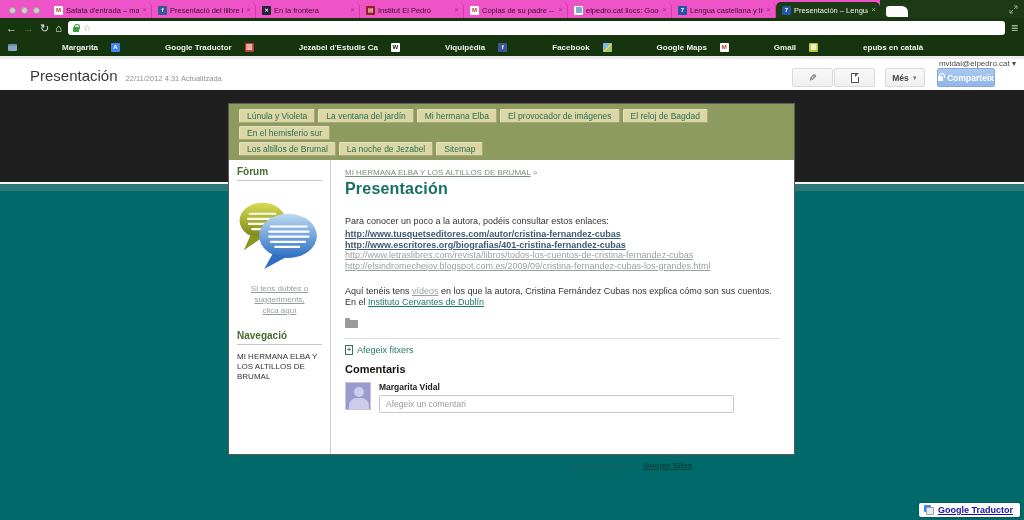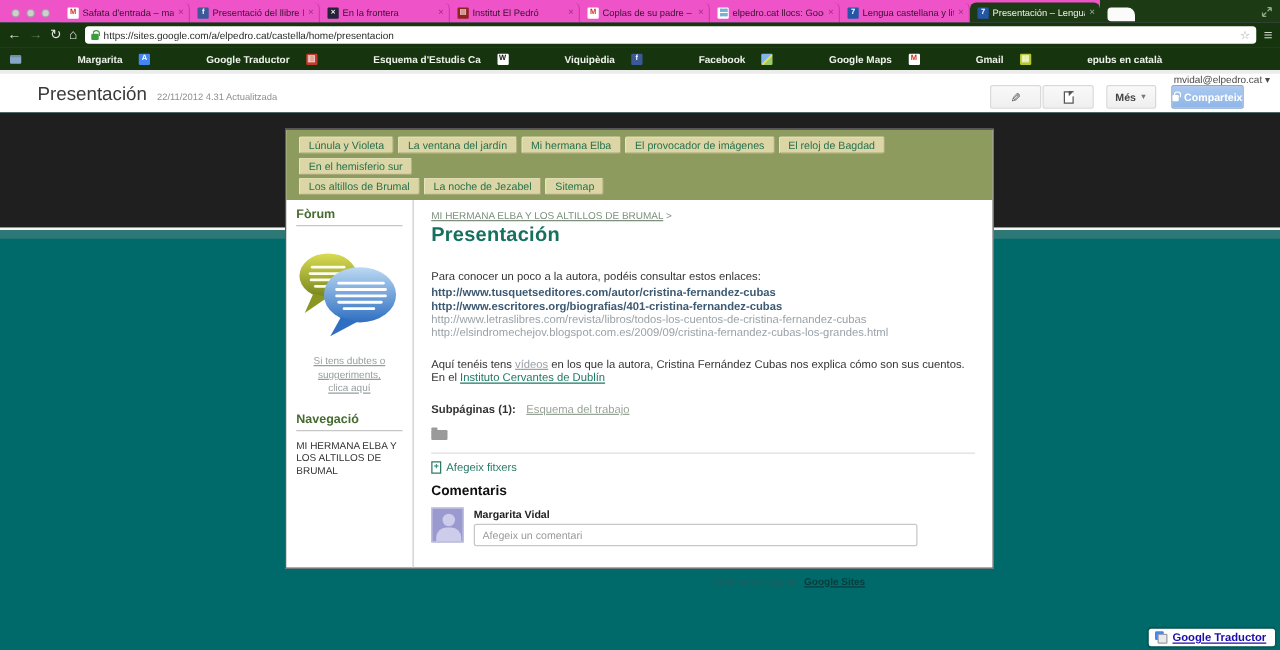--- a/index.html
+++ b/index.html
@@ -95,21 +95,21 @@
   .bubbles-wrap { display:flex; justify-content:center; margin:14px 0 8px; }
   .sb-link { font-size:8px; color:#979d9d; text-decoration:underline; text-align:center; line-height:11px; margin-bottom:14px; }
   .sb-navitem { font-size:8px; color:#333; line-height:10px; margin-top:7px; }
 
   .mainarea { flex:1; padding:8px 14px; position:relative; }
   .breadcrumb-row { font-size:8px; color:#7d8f7d; }
   .breadcrumb-link { text-decoration:underline; }
   .main-title { font-size:16px; font-weight:bold; color:#17705f; margin:3px 0 18px; letter-spacing:.2px; }
   .para { font-size:9px; color:#333; line-height:11px; }
   .linklist { margin-top:2px; }
-  .weblink { display:block; font-size:9px; line-height:10.5px; }
+  .weblink { display:block; font-size:9px; line-height:10.5px; text-decoration:underline; }
   .weblink.darklink { color:#3d5a73; font-weight:bold; }
   .weblink.mutedlink { color:#9aa2a8; }
   .videos-para { margin-top:15px; font-size:9px; color:#333; line-height:11px; }
   .gray-inline-link { color:#9aa2a8; text-decoration:underline; }
   .teal-inline-link { color:#1d7a65; text-decoration:underline; }
   .subpages { margin-top:14px; font-size:9px; color:#333; }
   .subpages .lbl { font-weight:bold; }
   .subpages .splink { color:#98a498; text-decoration:underline; margin-left:6px; }
   .folder-ic { width:13px; height:8px; background:#9a9a9a; border-radius:1px; position:relative; margin-top:12px; }
   .folder-ic::before { content:""; position:absolute; top:-2px; left:0; width:5px; height:2px; background:#9a9a9a; border-radius:1px 1px 0 0; }
@@ -199,38 +199,37 @@
   </div>
 </div>
 
 <div class="toolbar">
   <span class="nav-glyph">←</span>
   <span class="nav-glyph disabled">→</span>
   <span class="nav-glyph">↻</span>
   <span class="nav-glyph">⌂</span>
   <div class="urlbar">
     <span class="lock-green"></span>
-    <span class="url-text">https://sites.google.com/a/elpedro.cat/castella/home/presentacion</span>
     <span class="star-glyph">☆</span>
   </div>
   <span class="menu-glyph">≡</span>
 </div>
 
 <div class="bookmarksbar">
   <div class="bm">
     <span class="bicon folder"></span>
     <span class="bm-label">Margarita</span>
   </div>
   <div class="bm">
     <span class="bicon translate"></span>
     <span class="bm-label">Google Traductor</span>
   </div>
   <div class="bm">
     <span class="bicon iec"></span>
-    <span class="bm-label">Esquema d'Estudis Ca</span>
+    <span class="bm-label">Jezabel d'Estudis Ca</span>
   </div>
   <div class="bm">
     <span class="bicon wiki"></span>
     <span class="bm-label">Viquipèdia</span>
   </div>
   <div class="bm">
     <span class="bicon facebook"></span>
     <span class="bm-label">Facebook</span>
   </div>
   <div class="bm">
@@ -349,24 +348,20 @@
         <span class="weblink darklink">http://www.escritores.org/biografias/401-cristina-fernandez-cubas</span>
         <span class="weblink mutedlink">http://www.letraslibres.com/revista/libros/todos-los-cuentos-de-cristina-fernandez-cubas</span>
         <span class="weblink mutedlink">http://elsindromechejov.blogspot.com.es/2009/09/cristina-fernandez-cubas-los-grandes.html</span>
       </div>
 
       <div class="videos-para">
         <span>Aquí tenéis tens </span><span class="gray-inline-link">vídeos</span><span> en los que la autora, Cristina Fernández Cubas nos explica cómo son sus cuentos.</span><br>
         <span>En el </span><span class="teal-inline-link">Instituto Cervantes de Dublín</span>
       </div>
 
-      <div class="subpages">
-        <span class="lbl">Subpáginas (1):</span>
-        <span class="splink">Esquema del trabajo</span>
-      </div>
 
       <div class="folder-ic"></div>
       <hr class="attach-sep">
       <div class="attach-row">
         <span class="attach-ic"></span>
         <span class="attach-label">Afegeix fitxers</span>
       </div>
 
       <div class="comments">
         <div class="comments-title">Comentaris</div>

